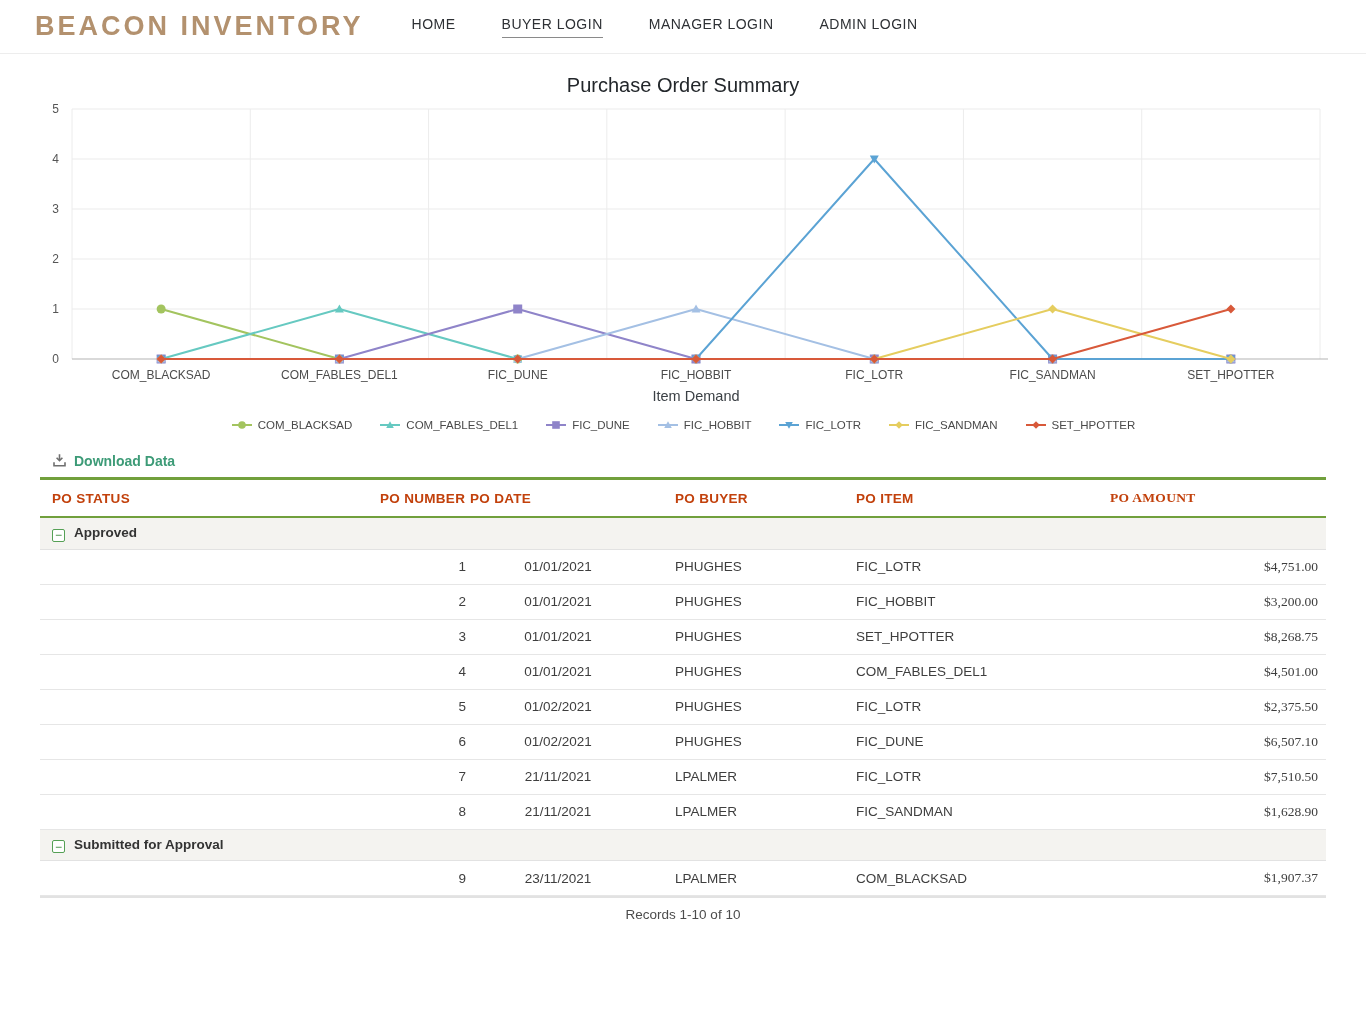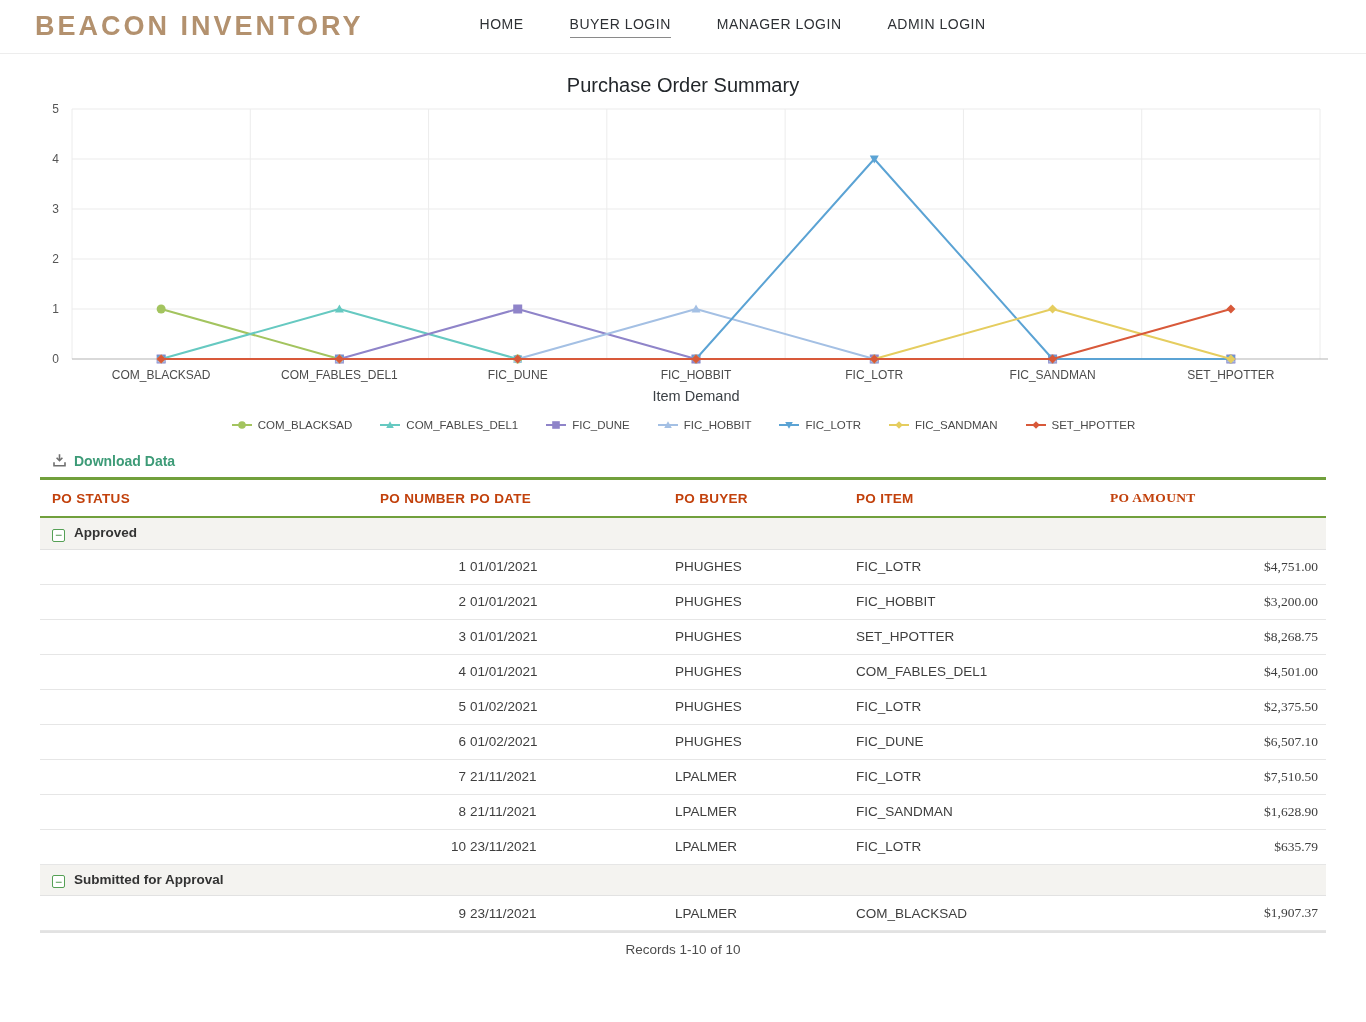--- a/index.html
+++ b/index.html
@@ -12,21 +12,21 @@
 
   
   .header {
     display:flex; align-items:center; height:54px;
     background:#fff; border-bottom:1px solid #ededed;
   }
   .logo {
     margin-left:35px; font-size:27px; font-weight:bold;
     letter-spacing:3px; color:#b3916e; white-space:nowrap;
   }
-  .nav { display:flex; margin-left:116px; gap:46px; align-items:center; }
+  .nav { display:flex; margin-left:48px; gap:46px; align-items:center; }
   .nav-item {
     font-size:14px; letter-spacing:.5px; color:#2e3135;
     text-decoration:none; padding-bottom:5px; cursor:pointer;
     border-bottom:1px solid transparent; white-space:nowrap;
   }
   .nav-item.active { border-bottom:1px solid #8a8a8a; }
 
   
   .chart-title { text-align:center; font-size:20px; font-weight:400; color:#23272b; margin:20px 0 6px; }
   .chart-wrap { margin:0 38px; }
@@ -46,21 +46,21 @@
     border-top:3px solid #71a03c; table-layout:fixed;
   }
   .po-table thead th {
     border-bottom:2px solid #71a03c; font-size:13.5px; font-weight:bold;
     color:#c2410c; text-align:left; padding:10px 0; letter-spacing:.3px;
     cursor:pointer; white-space:nowrap;
   }
   .po-table td { font-size:13.5px; color:#3e3e3e; padding:9px 0; border-bottom:1px solid #e6e6e6; white-space:nowrap; overflow:hidden; }
   .c1 { padding-left:12px !important; }
   .c2 { text-align:right; padding-right:4px !important; }
-  .c3 { text-align:left; padding-right:4px !important; }
+  .c3 { text-align:center; padding-right:4px !important; }
   .c4 { padding-left:25px !important; }
   .c5 { padding-left:26px !important; }
   .c6 { text-align:right; padding-right:8px !important;font-family:Liberation Serif, serif; }
   tr.group-row td {
     background:#f4f3f0; font-weight:bold; color:#333; padding:7px 0 7px 12px;
     border-bottom:1px solid #e2e2e2;
   }
   .expand-icon {
     display:inline-flex; width:13px; height:13px; border:1px solid #55a055;
     color:#3d8b3d; align-items:center; justify-content:center; font-size:12px;
@@ -313,28 +313,20 @@
         <td class="c6">$7,510.50</td>
       </tr>
       <tr>
         <td class="c1"></td>
         <td class="c2">8</td>
         <td class="c3">21/11/2021</td>
         <td class="c4">LPALMER</td>
         <td class="c5">FIC_SANDMAN</td>
         <td class="c6">$1,628.90</td>
       </tr>
-      <tr>
-        <td class="c1"></td>
-        <td class="c2">10</td>
-        <td class="c3">23/11/2021</td>
-        <td class="c4">LPALMER</td>
-        <td class="c5">FIC_LOTR</td>
-        <td class="c6">$635.79</td>
-      </tr>
       <tr class="group-row">
         <td colspan="6"><span class="expand-icon">−</span><span>Submitted for Approval</span></td>
       </tr>
       <tr>
         <td class="c1"></td>
         <td class="c2">9</td>
         <td class="c3">23/11/2021</td>
         <td class="c4">LPALMER</td>
         <td class="c5">COM_BLACKSAD</td>
         <td class="c6">$1,907.37</td>

